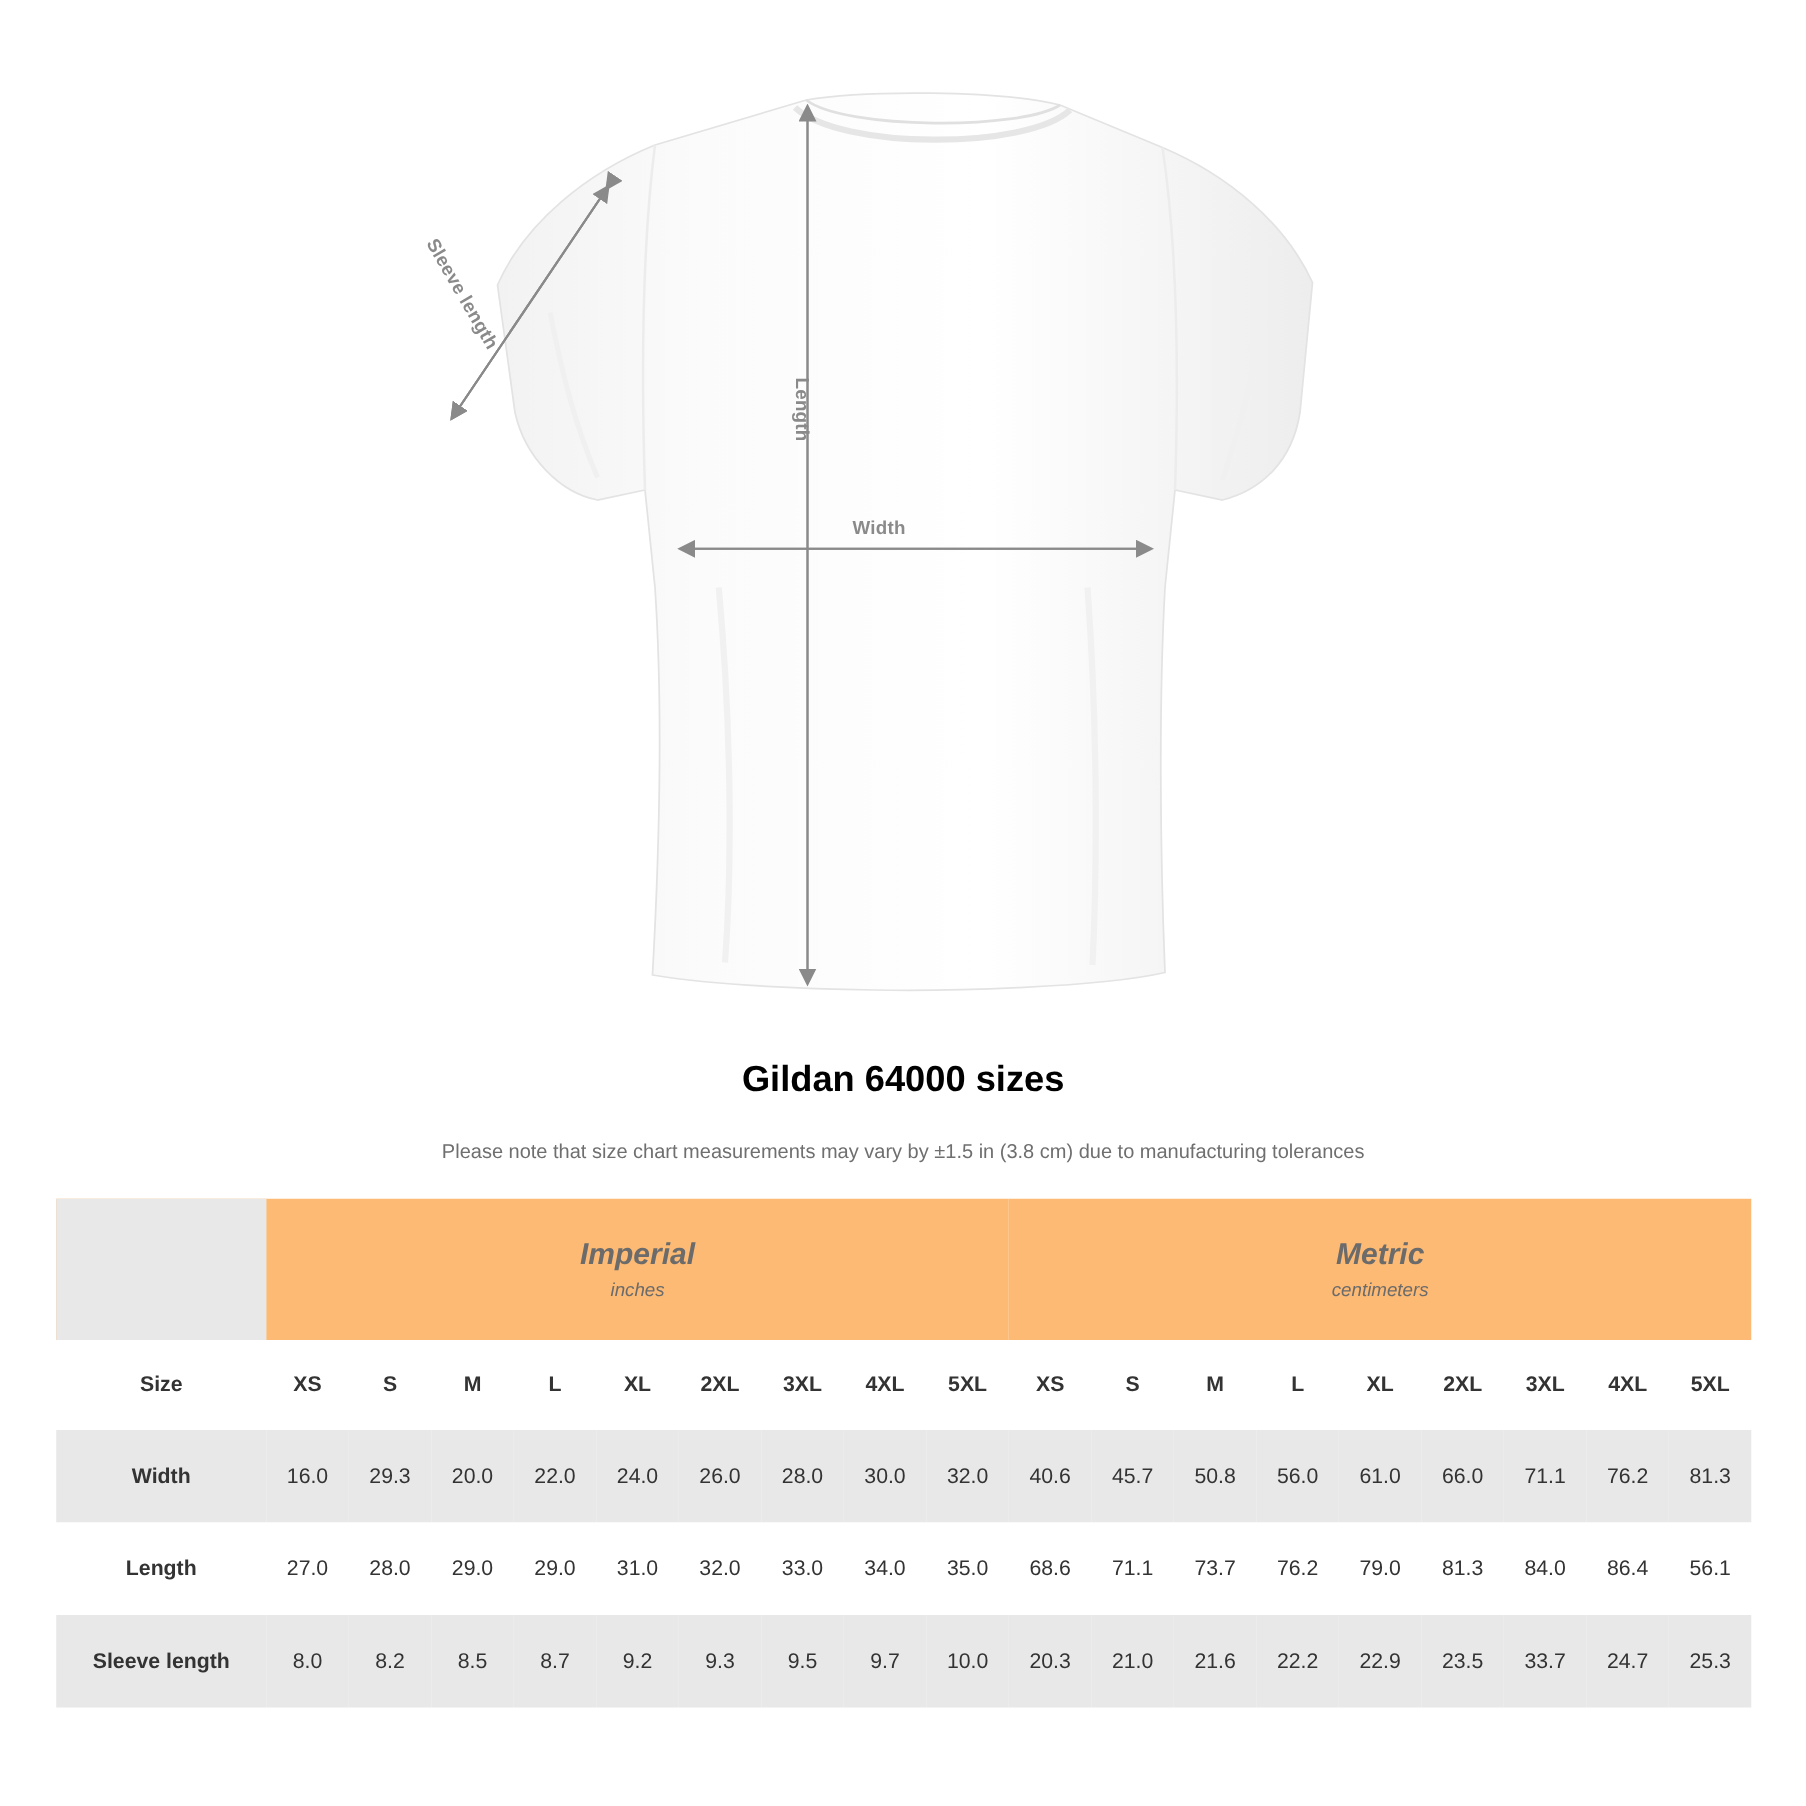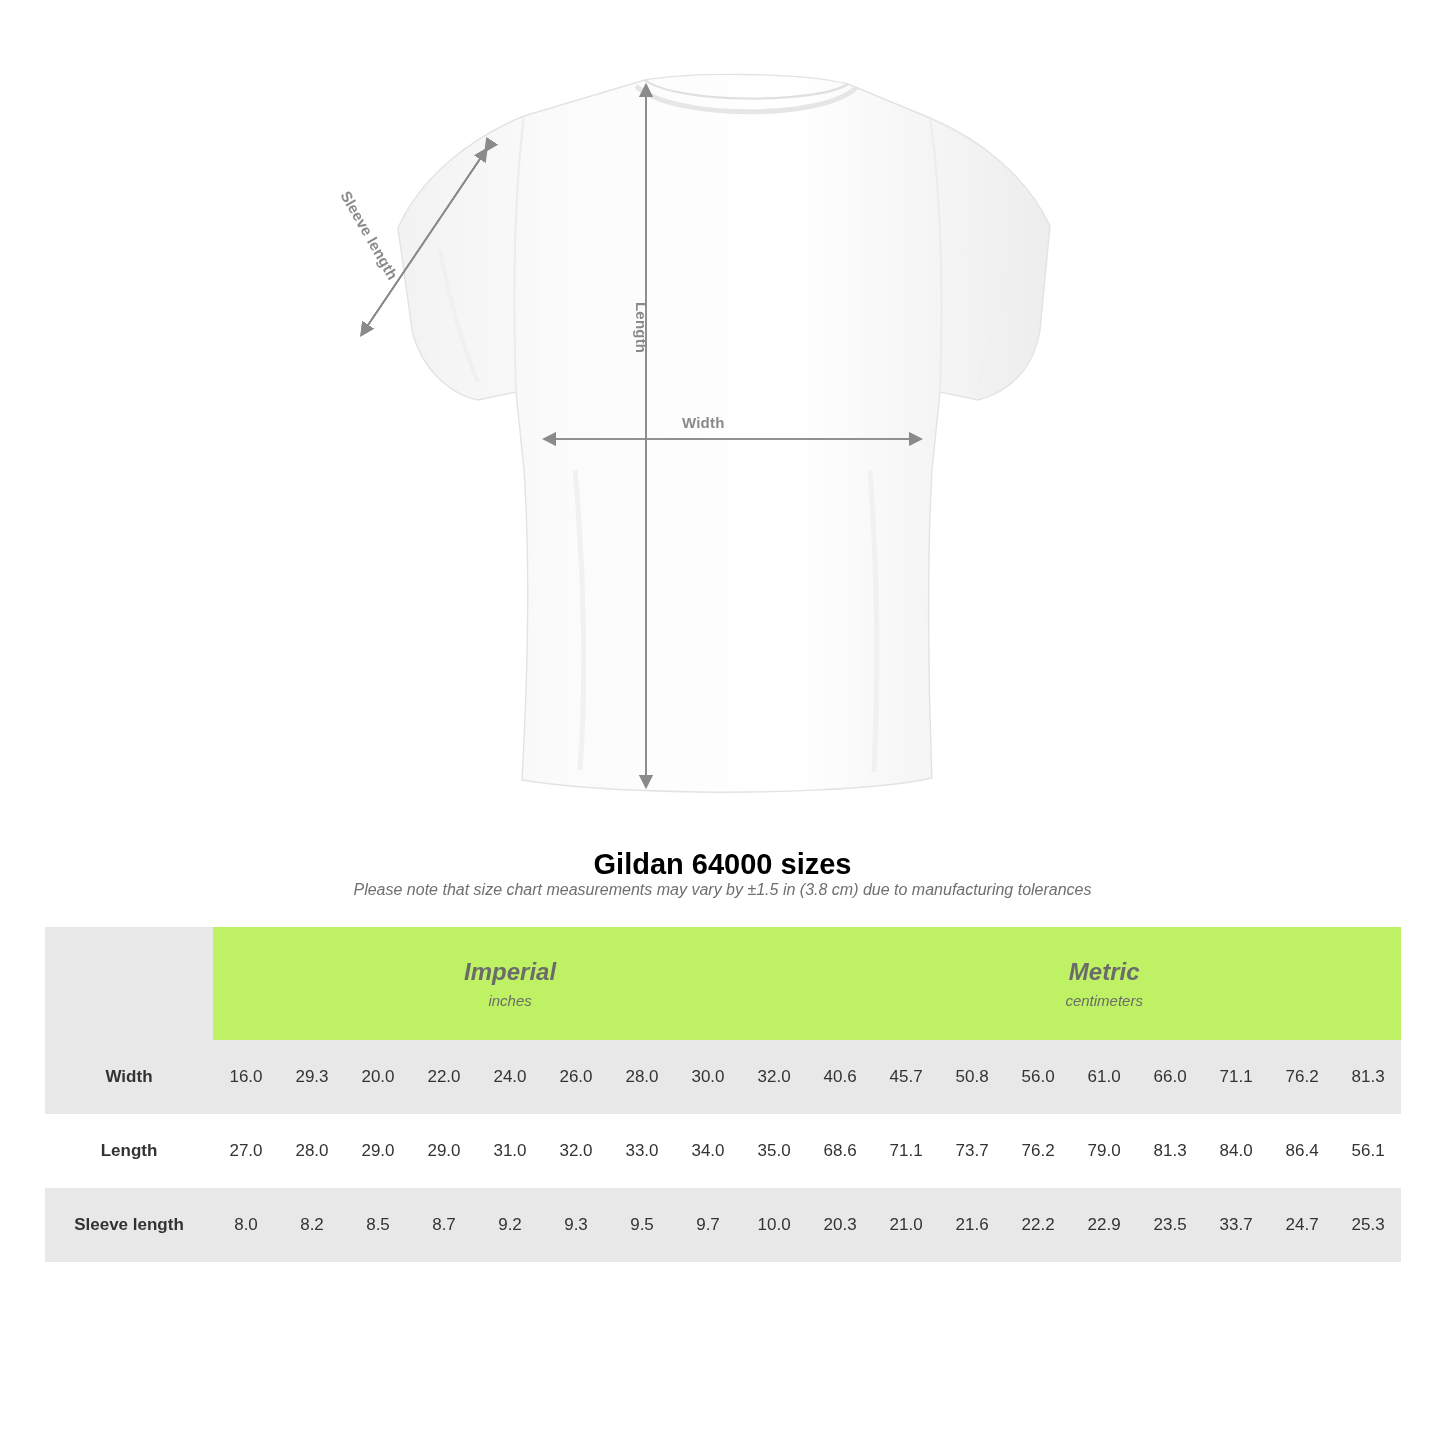--- a/index.html
+++ b/index.html
@@ -57,23 +57,22 @@
     margin-top: 18px;
   }
   .chart-title {
     font-size: 29px;
     font-weight: bold;
     color: #000000;
     margin: 0;
   }
   .chart-note {
     font-size: 16px;
-    font-style: italic;
     color: #6f6f6f;
-    margin-top: 0;
+    margin-top: 32px;
   }
 
   
   .table-wrap {
     margin-top: 28px;
     padding: 0 45px;
   }
   table.size-table {
     width: 1355px;
     border-collapse: collapse;
@@ -82,21 +81,21 @@
   table.size-table td,
   table.size-table th {
     text-align: center;
     vertical-align: middle;
     font-size: 17px;
     color: #333333;
     border: none;
   }
   .unit-head {
     height: 113px;
-    background: #bef264;
+    background: #fdba74;
     margin-top: 36px;
   }
   .unit-head .unit-name {
     font-size: 24px;
     font-weight: bold;
     font-style: italic;
     color: #6b6b6b;
     display: block;
   }
   .unit-head .unit-sub {
@@ -238,20 +237,41 @@
         <td colspan="9">
           <span class="unit-name">Imperial</span>
           <span class="unit-sub">inches</span>
         </td>
         <td colspan="9">
           <span class="unit-name">Metric</span>
           <span class="unit-sub">centimeters</span>
         </td>
       </tr>
 
+      <tr class="row-head">
+        <td class="rowlabel">Size</td>
+        <td>XS</td>
+        <td>S</td>
+        <td>M</td>
+        <td>L</td>
+        <td>XL</td>
+        <td>2XL</td>
+        <td>3XL</td>
+        <td>4XL</td>
+        <td>5XL</td>
+        <td>XS</td>
+        <td>S</td>
+        <td>M</td>
+        <td>L</td>
+        <td>XL</td>
+        <td>2XL</td>
+        <td>3XL</td>
+        <td>4XL</td>
+        <td>5XL</td>
+      </tr>
 
       <tr class="data-row alt">
         <td class="rowlabel">Width</td>
         <td>16.0</td>
         <td>29.3</td>
         <td>20.0</td>
         <td>22.0</td>
         <td>24.0</td>
         <td>26.0</td>
         <td>28.0</td>

